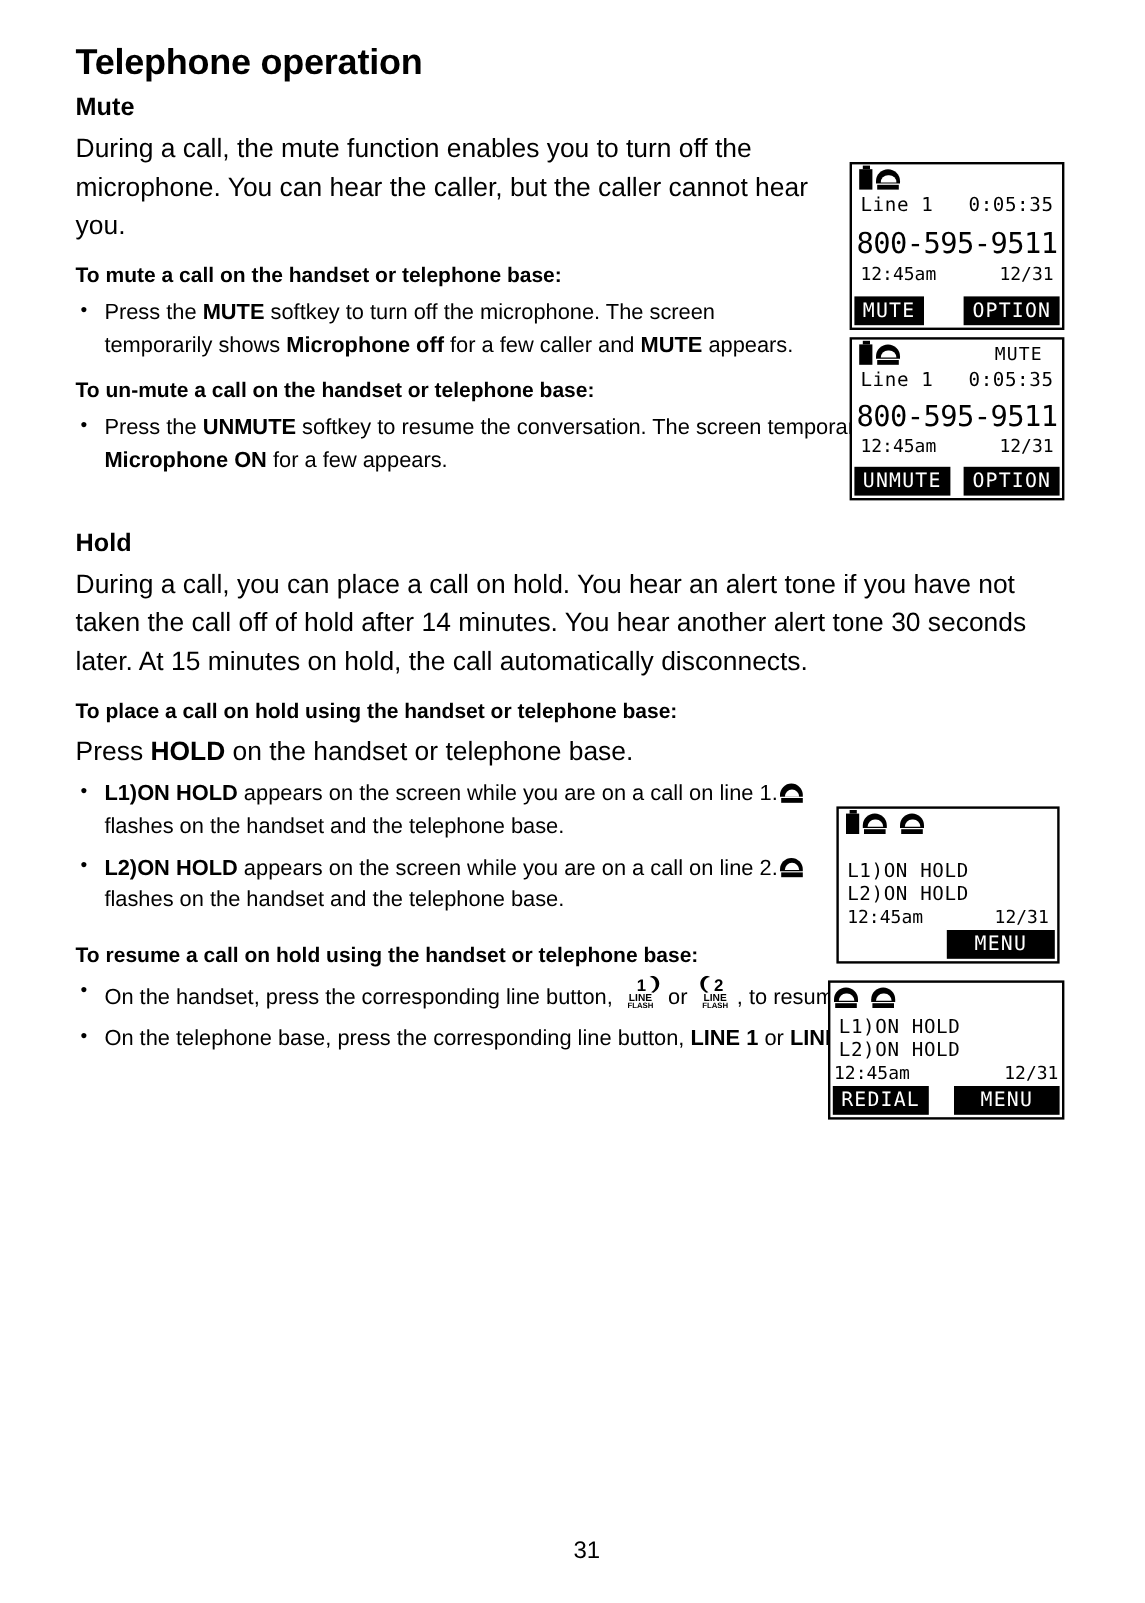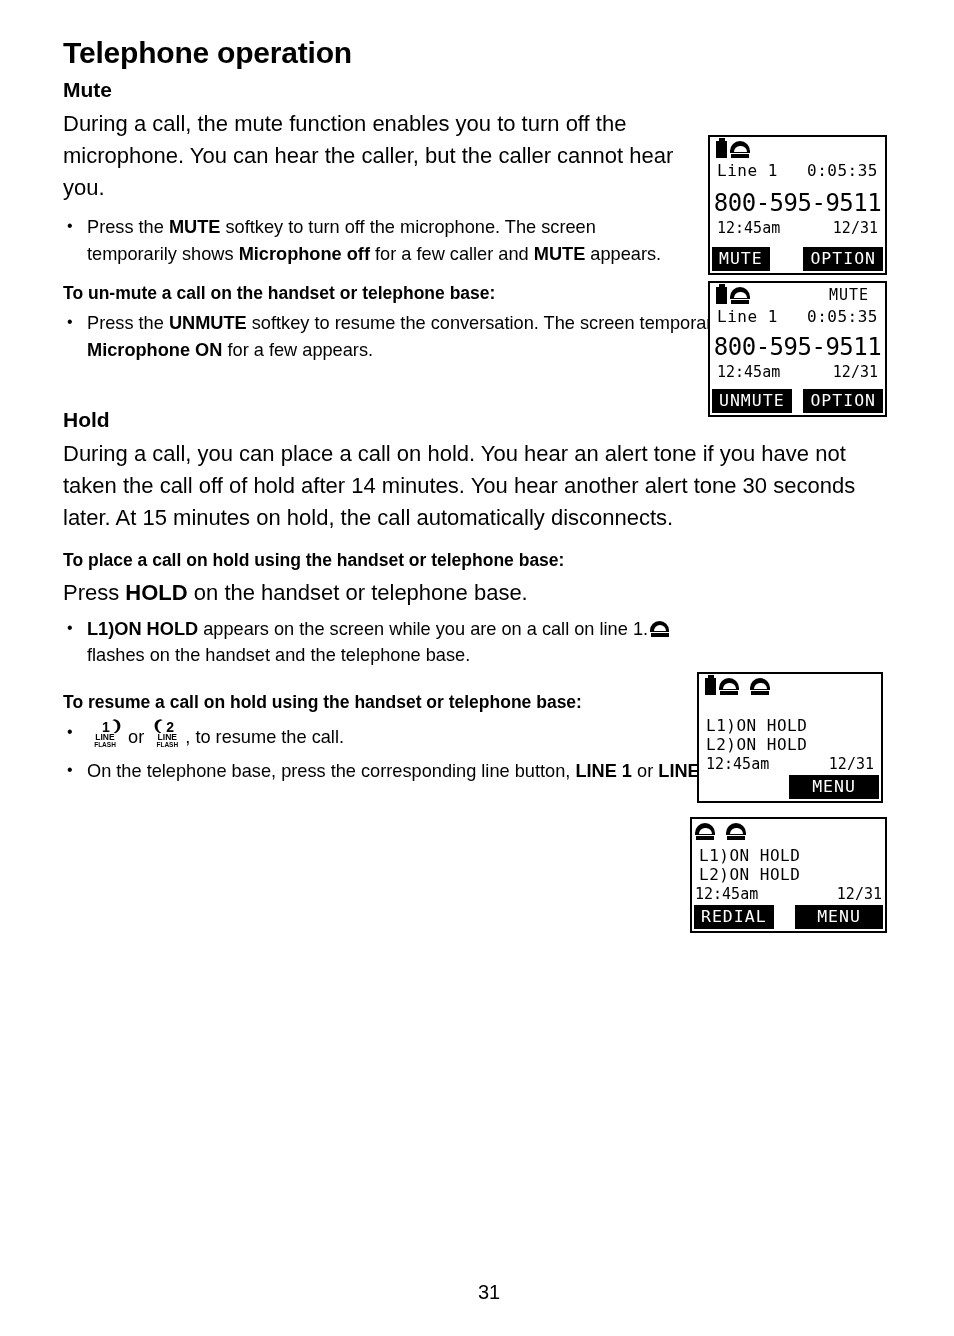--- a/index.html
+++ b/index.html
@@ -282,20 +282,21 @@
 
 <div class="page">
   <div class="content">
 
     <h1 class="chapter-title">Telephone operation</h1>
 
     <h2 class="section-title">Mute</h2>
 
     <p class="body-text narrow">During a call, the mute function enables you to turn off the microphone. You can hear the caller, but the caller cannot hear you.</p>
 
+    <h3 class="sub-title narrow">To mute a call on the handset or telephone base:</h3>
 
     <ul class="bullets narrow">
       <li><span>Press the </span><b>MUTE</b><span> softkey to turn off the microphone. The screen temporarily shows </span><b>Microphone off</b><span> for a few caller and </span><b>MUTE</b><span> appears.</span></li>
     </ul>
 
     <h3 class="sub-title narrow">To un-mute a call on the handset or telephone base:</h3>
 
     <ul class="bullets wide">
       <li><span>Press the </span><b>UNMUTE</b><span> softkey to resume the conversation. The screen temporarily shows </span><b>Microphone ON</b><span> for a few appears.</span></li>
     </ul>
@@ -305,25 +306,28 @@
     <p class="body-text wide">During a call, you can place a call on hold. You hear an alert tone if you have not taken the call off of hold after 14 minutes. You hear another alert tone 30 seconds later. At 15 minutes on hold, the call automatically disconnects.</p>
 
     <h3 class="sub-title wide">To place a call on hold using the handset or telephone base:</h3>
 
     <p class="body-text narrow" style="margin-bottom:6px"><span>Press </span><b>HOLD</b><span> on the handset or telephone base.</span></p>
 
     <ul class="bullets narrow">
       <li><b>L1)ON HOLD</b><span> appears on the screen while you are on a call on line 1.</span><span class="inline-phone"><i></i></span><span> flashes on the handset and the telephone base.</span></li>
     </ul>
 
+    <ul class="bullets narrow">
+      <li><b>L2)ON HOLD</b><span> appears on the screen while you are on a call on line 2.</span><span class="inline-phone"><i></i></span><span> flashes on the handset and the telephone base.</span></li>
+    </ul>
 
     <h3 class="sub-title narrow" style="margin-top:22px">To resume a call on hold using the handset or telephone base:</h3>
 
     <ul class="bullets wide">
-      <li><span class="keyglyph kg-left"><span class="kg-num">1</span><span class="kg-hook">
+      <li><span>On the handset, press the corresponding line button, </span><span class="keyglyph kg-left"><span class="kg-num">1</span><span class="kg-hook">
               <svg width="11" height="15" viewBox="0 0 11 15">
                 <path d="M2.2 1.2 C5.8 1.6 7.4 4.2 7.4 7.4 C7.4 10.4 6.2 12.4 3.6 13.8 L5.6 14.2 C8.8 12.4 10.4 9.8 10.4 6.8 C10.4 3.2 8.0 0.6 4.4 0.2 Z" fill="#000"></path>
               </svg>
             </span><span class="kg-line">LINE</span><span class="kg-flash">FLASH</span></span><span> or </span><span class="keyglyph kg-right"><span class="kg-num">2</span><span class="kg-hook">
               <svg width="11" height="15" viewBox="0 0 11 15">
                 <path d="M8.8 1.2 C5.2 1.6 3.6 4.2 3.6 7.4 C3.6 10.4 4.8 12.4 7.4 13.8 L5.4 14.2 C2.2 12.4 0.6 9.8 0.6 6.8 C0.6 3.2 3.0 0.6 6.6 0.2 Z" fill="#000"></path>
               </svg>
             </span><span class="kg-line">LINE</span><span class="kg-flash">FLASH</span></span><span>, to resume the call.</span></li>
     </ul>
 

